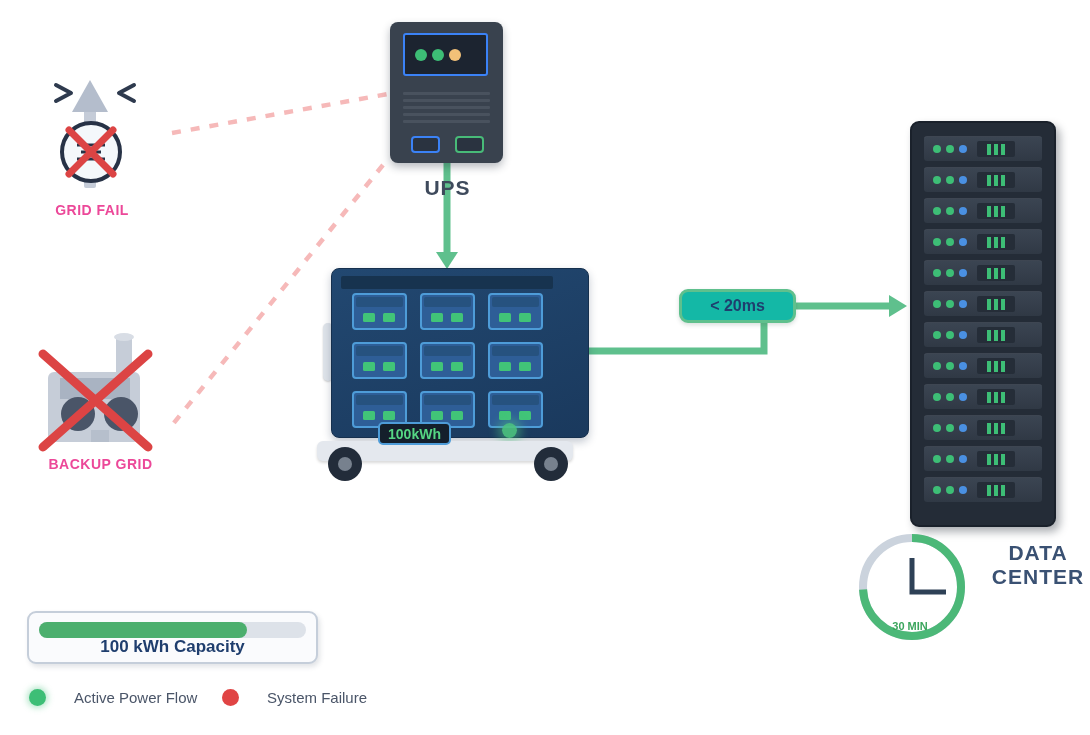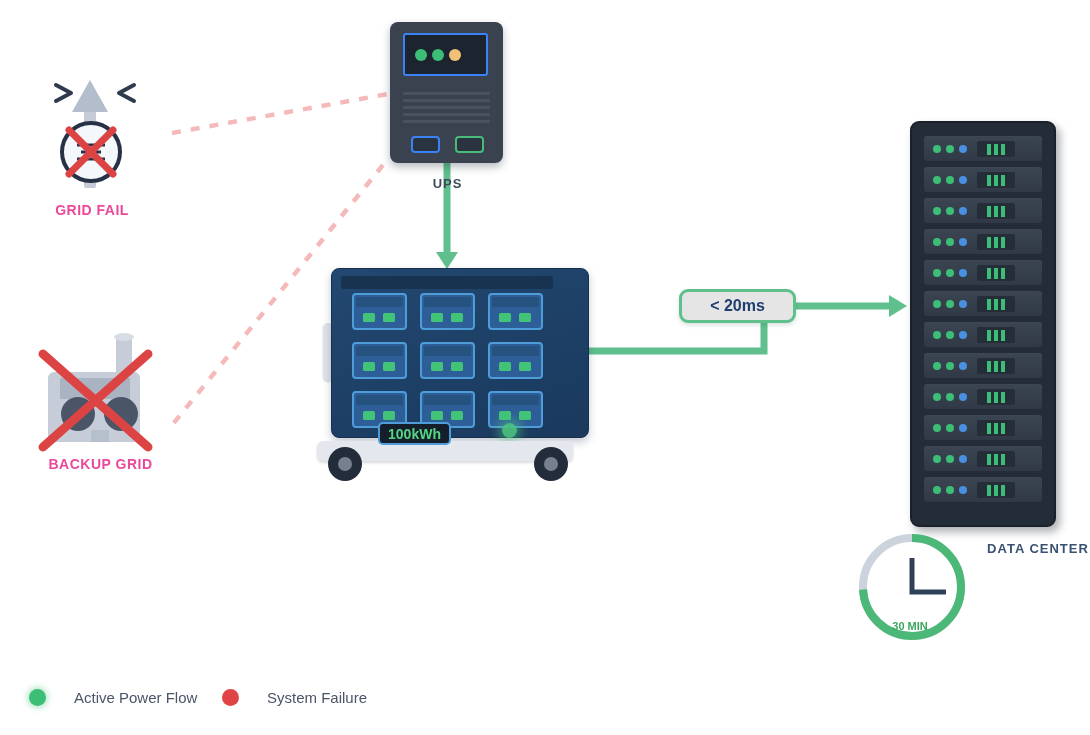--- a/index.html
+++ b/index.html
@@ -5,21 +5,21 @@
   * { margin:0; padding:0; box-sizing:border-box; }
   html,body { width:1090px; height:735px; background:#fff; overflow:hidden;
               font-family:"Liberation Sans", sans-serif; }
   #canvas { position:relative; width:1090px; height:735px; background:#ffffff; }
 
   
   #connectors { position:absolute; left:0; top:0; z-index:1; }
 
   
   .node-label { position:absolute; text-align:center; font-weight:bold; z-index:3;
-                color:#3a5173; font-size:13px; letter-spacing:1px; }
+                color:#3a5173; font-size:21px; letter-spacing:1px; }
   .fail-label { position:absolute; text-align:center; font-weight:bold; z-index:3;
                 color:#ec4899; font-size:14px; letter-spacing:.5px; }
 
   
   .icon-wrap { position:absolute; z-index:2; }
 
   
   #ups-device { position:absolute; left:390px; top:22px; width:113px; height:141px;
                 background:#39424e; border-radius:8px; z-index:2;
                 box-shadow:0 4px 9px rgba(20,30,45,.3); }
@@ -72,21 +72,21 @@
             background:linear-gradient(#3b4552,#303945); border-top:1px solid rgba(255,255,255,.07); }
   .sdot { width:8px; height:8px; border-radius:50%; margin-left:5px; }
   .sdot:first-child { margin-left:9px; }
   .sdot.g { background:#3dbe76; } .sdot.b { background:#4a90e2; }
   .vent { margin-left:10px; width:38px; height:16px; background:#252d38; border-radius:2px;
           display:flex; align-items:center; justify-content:center; gap:3px; }
   .vent i { width:4px; height:11px; background:#3dbe76; }
 
   
   #latency { position:absolute; left:679px; top:289px; width:117px; height:34px; z-index:3;
-             background:#e5e5e5; border:3px solid #5fc08d; border-radius:9px;
+             background:#14b8a6; border:3px solid #5fc08d; border-radius:9px;
              display:flex; align-items:center; justify-content:center;
              color:#1f3e6e; font-weight:bold; font-size:16px;
              box-shadow:0 2px 4px rgba(40,80,60,.18); }
 
   
   #clock { position:absolute; left:852px; top:527px; z-index:2; }
   #runtime-label { position:absolute; left:860px; top:620px; width:100px; z-index:3;
                    text-align:center; color:#3ba55d; font-weight:bold; font-size:11px; }
 
   
@@ -364,20 +364,26 @@
   </div>
   <div class="node-label" style="left:973px; top:541px; width:130px;">DATA CENTER</div>
 
   <svg id="clock" width="120" height="120" viewBox="0 0 120 120">
     <circle cx="60" cy="60" r="49" fill="none" stroke="#cbd3dd" stroke-width="8"></circle>
     <circle cx="60" cy="60" r="49" fill="none" stroke="#4cb878" stroke-width="8" stroke-dasharray="228 80" transform="rotate(-90 60 60)"></circle>
     <polyline points="60,31 60,65 94,65" fill="none" stroke="#2e4156" stroke-width="5"></polyline>
   </svg>
   <div id="runtime-label">30 MIN</div>
 
+  <div id="capacity">
+    <div id="cap-track">
+      <div id="cap-fill" style="width: 78%;"></div>
+    </div>
+    <div id="cap-label">100 kWh Capacity</div>
+  </div>
 
   <div class="legend-item" style="left:29px;">
     <span class="legend-dot glow" style="background: rgb(61, 190, 118);"></span>
     <span class="legend-text">Active Power Flow</span>
   </div>
   <div class="legend-item" style="left:222px;">
     <span class="legend-dot" style="background: rgb(224, 68, 68);"></span>
     <span class="legend-text">System Failure</span>
   </div>
 

